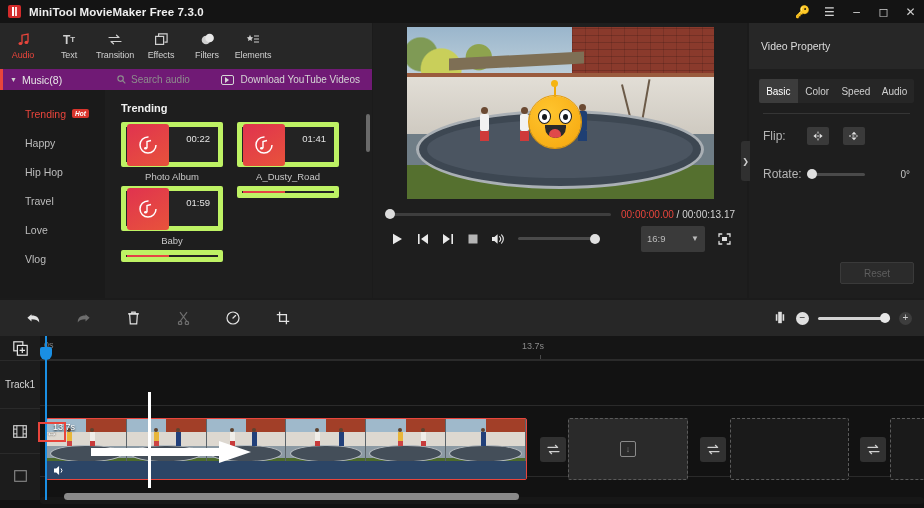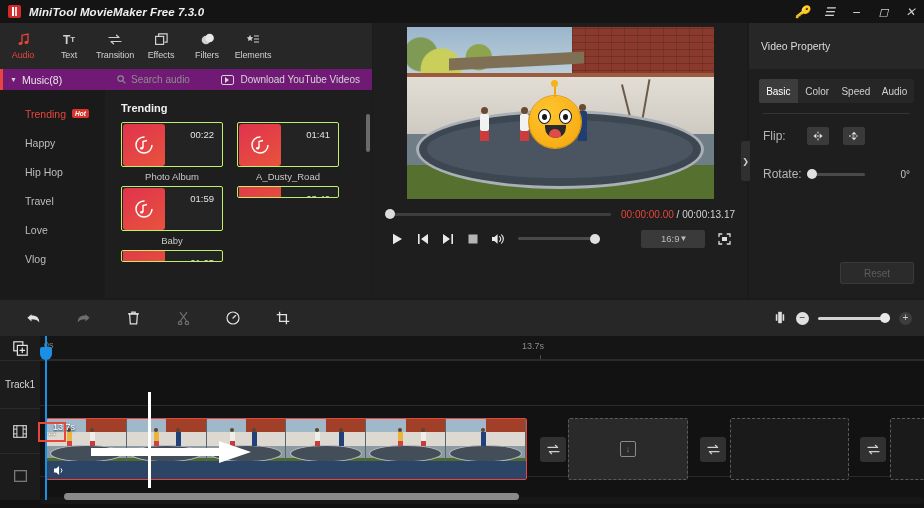--- a/index.html
+++ b/index.html
@@ -9,21 +9,21 @@
     font-family:"Liberation Sans", sans-serif;
     font-size:11px;
     color:#d8d8d8;
     -webkit-font-smoothing:antialiased;
   }
   .app { position:relative; width:924px; height:508px; background:#1b1b1b; }
 
   
   .titlebar {
     position:absolute; left:0; top:0; width:924px; height:23px;
-    background:#141414; display:flex; align-items:center;font-style:italic;
+    background:#141414; display:flex; align-items:center;
   }
   .tb-logo {
     width:13px; height:13px; margin-left:8px; border-radius:2px;
     background:#d32b2b; position:relative; flex:none;
   }
   .tb-logo:after{
     content:""; position:absolute; left:4px; top:2px; width:2px; height:9px;
     background:#fff; box-shadow:3px 0 0 #ffd9d9;
   }
   .tb-title { margin-left:8px; font-size:11.5px; color:#f0f0f0; font-weight:bold; letter-spacing:.1px; }
@@ -67,21 +67,21 @@
   .hot {
     background:#d8342c; color:#fff; font-size:6.5px; font-style:italic; font-weight:bold;
     padding:1px 3px; border-radius:2px; line-height:1.2;
   }
 
   .audiolist { position:absolute; left:105px; top:21px; width:267px; height:208px; background:#1e1e1e; overflow:hidden; }
   .al-title { font-size:11px; color:#f0f0f0; font-weight:bold; padding:12px 0 8px 16px; }
   .al-grid { display:flex; flex-wrap:wrap; gap:0 14px; padding-left:16px; }
   .al-item { width:102px; margin-bottom:4px; }
   .al-thumb {
-    width:102px; height:45px; border:1px solid #bef264; border-radius:2px;
+    width:102px; height:45px; border:5px solid #bef264; border-radius:2px;
     position:relative; display:flex; align-items:center; background:#232323;
   }
   .al-cover {
     width:42px; height:42px; margin-left:1px; border-radius:3px;
     background:linear-gradient(150deg,#e0334f 0%,#e8533b 100%);
     display:flex; align-items:center; justify-content:center;
   }
   .note { width:20px; height:20px; position:relative; }
   .note svg { display:block; }
   .al-dur { position:absolute; right:8px; top:6px; font-size:9.5px; color:#e3e3e3; }
@@ -149,22 +149,22 @@
   .seekbar .knob { position:absolute; left:0; top:-3.5px; width:10px; height:10px; border-radius:50%; background:#dcdcdc; }
   .timecode { font-size:10px; white-space:nowrap; }
   .timecode .cur { color:#e8453c; }
   .timecode .tot { color:#d3d3d3; }
 
   .pl-ctrl { height:27px; display:flex; align-items:center; padding:0 12px; gap:0; }
   .cbtn { width:25px; height:24px; display:flex; align-items:center; justify-content:center; color:#e6e6e6; font-size:12px; }
   .volbar { width:82px; height:3px; background:#4a4a4a; border-radius:2px; position:relative; margin-left:8px; }
   .volbar .knob { position:absolute; right:0; top:-3.5px; width:10px; height:10px; border-radius:50%; background:#e0e0e0; }
   .ratio {
-    margin-left:auto; width:64px; height:18px; background:#3a3a3a; border-radius:2px;
-    display:flex; align-items:center; justify-content:space-between; padding:0 20px;
+    margin-left:auto; width:64px; height:26px; background:#3a3a3a; border-radius:2px;
+    display:flex; align-items:center; justify-content:space-between; padding:0 6px;
     font-size:9.5px; color:#bbb;
   }
   .fs { width:22px; height:22px; margin-left:8px; display:flex; align-items:center; justify-content:center; color:#ddd; }
 
   
   .rightpanel { position:absolute; left:749px; top:23px; width:175px; height:275px; background:#1e1e1e; }
   .rp-head { height:46px; background:#272727; display:flex; align-items:center; padding-left:12px; font-size:10.5px; color:#dcdcdc; }
   .rp-tabs { display:flex; margin:10px 10px 0 10px; height:24px; background:#262626; border-radius:2px; overflow:hidden; }
   .rp-tab { flex:1; display:flex; align-items:center; justify-content:center; font-size:10px; color:#cfcfcf; }
   .rp-tab.sel { background:#3c3c3c; color:#fff; }

